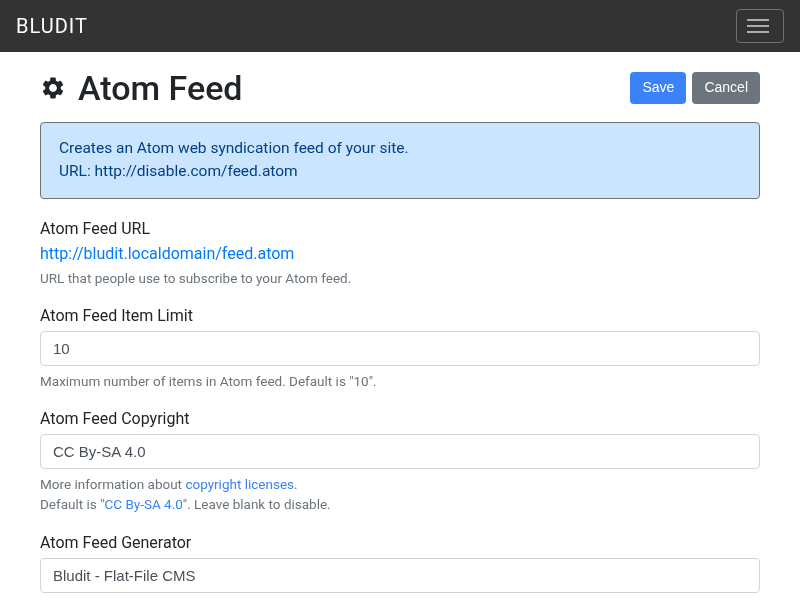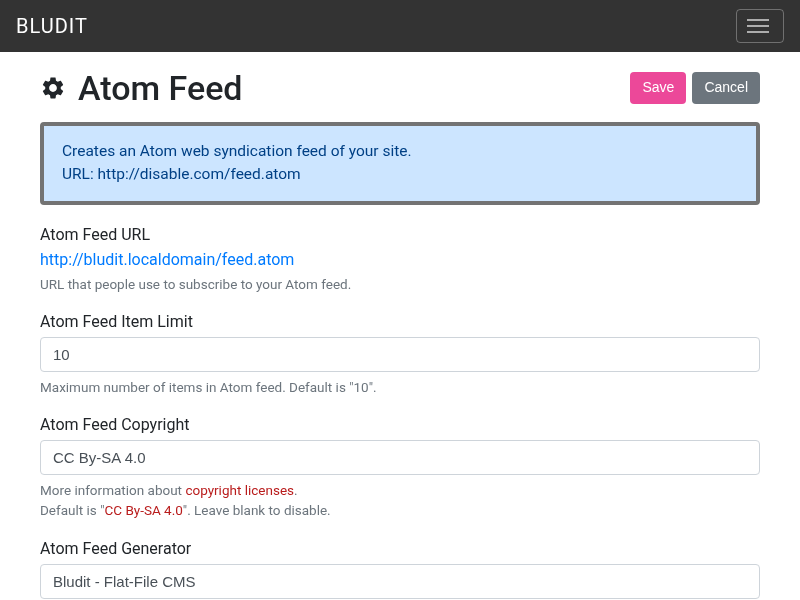--- a/index.html
+++ b/index.html
@@ -67,25 +67,25 @@
 .actions { display: flex; gap: 6px; }
 .btn {
   border: none;
   border-radius: 4px;
   padding: 6px 12px;
   font-size: 14px;
   cursor: pointer;
   color: #fff;
   line-height: 1.4;
 }
-.btn-primary { background: #ec4899; }
+.btn-primary { background: #3b82f6; }
 .btn-secondary { background: #6c757d; }
 .alert {
   background: #cce5ff;
-  border: 4px solid #737373;
+  border: 1px solid #737373;
   color: #004085;
   border-radius: 4px;
   padding: 14px 18px;
   margin-bottom: 20px;
   font-size: 15.5px;
   line-height: 1.5;
 }
 .form-group { margin-bottom: 18px; }
 .form-label {
   font-size: 16px;
@@ -98,21 +98,21 @@
   color: #007bff;
   text-decoration: none;
   font-size: 16px;
 }
 .form-text {
   color: #6c757d;
   font-size: 13.5px;
   margin-top: 5px;
   line-height: 1.5;
 }
-.form-text a { color: #b91c1c; text-decoration: none; }
+.form-text a { color: #3b82f6; text-decoration: none; }
 .form-control {
   width: 100%;
   border: 1px solid #ced4da;
   border-radius: 4px;
   padding: 8px 12px;
   font-size: 15px;
   color: #495057;
   background: #fff;
 }
 </style>

